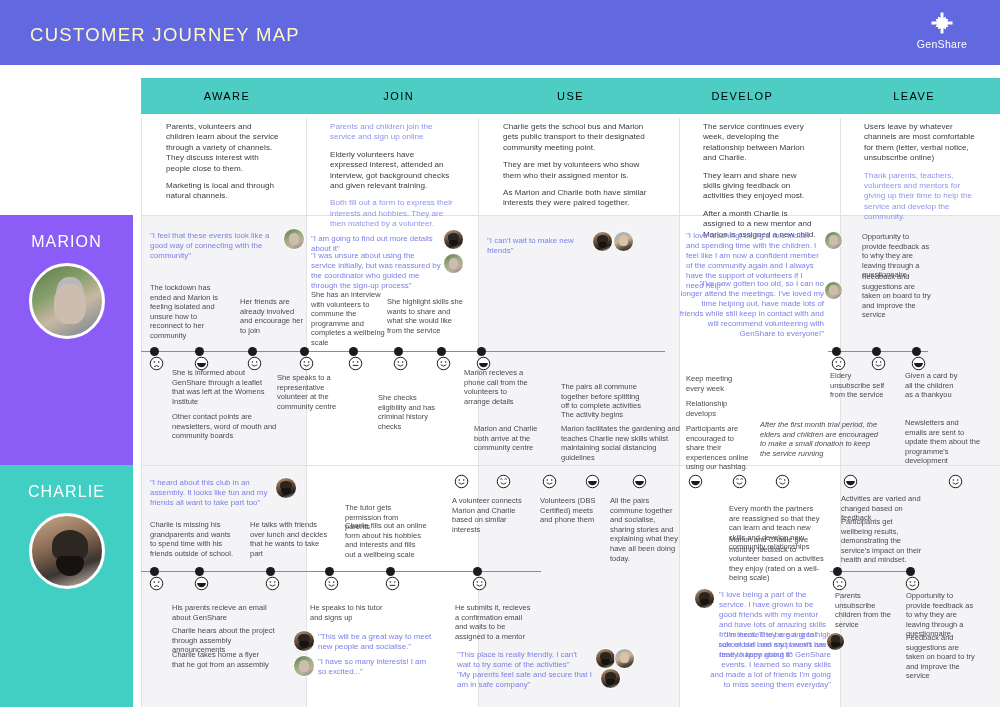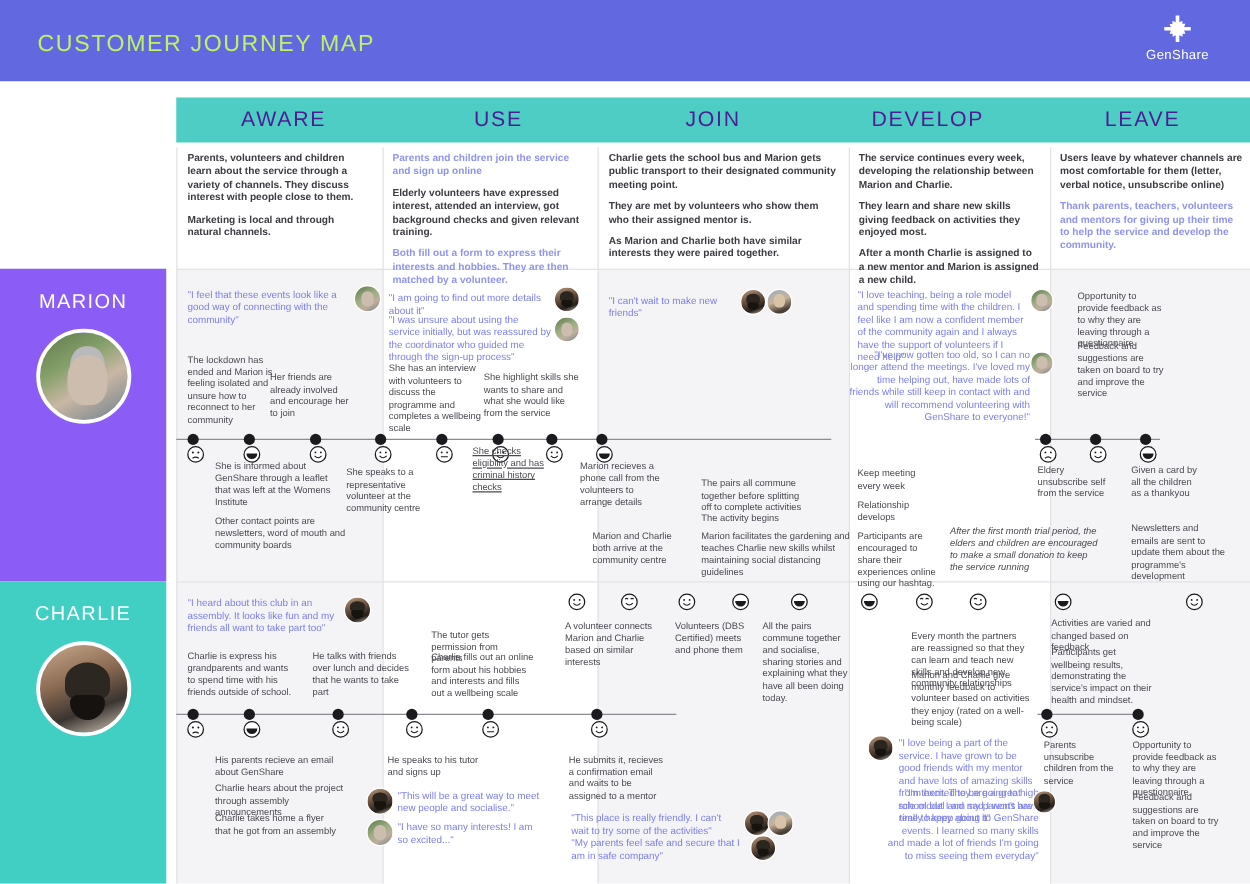--- a/index.html
+++ b/index.html
@@ -4,30 +4,30 @@
 <style>
   * { box-sizing: border-box; margin:0; padding:0; }
   html,body { width:1000px; height:707px; overflow:hidden; background:#ffffff;
     font-family:"Liberation Sans", sans-serif; }
 
   .page { position:relative; width:1000px; height:707px; }
 
   
   .header { position:absolute; left:0; top:0; width:1000px; height:65px;
     background:#6168e0; }
-  .header-title { position:absolute; left:30px; top:24px; color:#bef264;
+  .header-title { position:absolute; left:30px; top:24px; color:#fef9c3;
     font-size:18.5px; letter-spacing:1.3px; font-weight:400; }
   .brand { position:absolute; right:18px; top:10px; width:80px; text-align:center; }
   .brand-mark { display:block; margin:0 auto 2px; width:26px; height:26px; }
   .brand-name { color:#ffffff; font-size:10.5px; letter-spacing:.3px; }
 
   
   .stagebar { position:absolute; left:141px; top:78px; width:859px; height:36px;
     background:#4ecdc4; display:flex; }
-  .stagebar .cell { flex:1; color:#4c1d95; font-size:17px; letter-spacing:1.4px;
+  .stagebar .cell { flex:1; color:#000000; font-size:11px; letter-spacing:1.4px;
     display:flex; align-items:center; justify-content:center; }
 
   
   .rail-q { position:absolute; left:0; top:130px; width:133px; text-align:right;
     color:#5b5f66; font-size:11.5px; line-height:14px; }
   .rail-marion { position:absolute; left:0; top:215px; width:133px; height:250px;
     background:#8b5cf6; }
   .rail-charlie { position:absolute; left:0; top:465px; width:133px; height:242px;
     background:#41cfc4; }
   .rail-name { text-align:center; color:#fff; font-size:16px; letter-spacing:1.1px;
@@ -45,21 +45,21 @@
 
   
   .stripe { position:absolute; background:#f4f4f6; }
 
   
   .vline { position:absolute; width:1px; background:#e2e2e6; }
   .hline { position:absolute; height:1px; background:#e2e2e6; }
 
   
   .tblock { position:absolute; color:#3b3b42; font-size:8.1px; line-height:10.4px; }
-  .tblock p { margin:0 0 7px;font-weight:bold; }
+  .tblock p { margin:0 16px 7px; }
   .tblock p:last-child { margin-bottom:0; }
   .hl { color:#8f94ee; }
   .quote { position:absolute; color:#7b7fe8; font-size:7.9px; line-height:10px; }
   .quote.r { text-align:right; }
   .note { position:absolute; color:#4a4a52; font-size:7.5px; line-height:9.6px; }
 
   
   .tl { position:absolute; height:1px; background:#8b8b93; }
   .dot { position:absolute; width:9px; height:9px; border-radius:50%; background:#1b1b1f; }
   .face { position:absolute; width:15px; height:15px; }
@@ -88,22 +88,22 @@
     <div class="brand">
       <svg class="brand-mark" viewBox="0 0 32 32">
         <path d="M14.2 3 L14.2 9.5 L11 8.2 L11 11.2 L8.2 11.2 L9.5 14.2 L3 14.2 L3 17.8 L9.5 17.8 L8.2 21 L11.2 21 L11.2 23.8 L14.2 22.5 L14.2 29 L17.8 29 L17.8 22.5 L21 23.8 L21 20.8 L23.8 20.8 L22.5 17.8 L29 17.8 L29 14.2 L22.5 14.2 L23.8 11 L20.8 11 L20.8 8.2 L17.8 9.5 L17.8 3 Z" fill="#ffffff"></path>
       </svg>
       <div class="brand-name">GenShare</div>
     </div>
   </div>
 
   <div class="stagebar">
     <div class="cell">AWARE</div>
+    <div class="cell">JOIN</div>
     <div class="cell">USE</div>
-    <div class="cell">JOIN</div>
     <div class="cell">DEVELOP</div>
     <div class="cell">LEAVE</div>
   </div>
 
 
   <div class="rail-marion">
     <div class="rail-name">MARION</div>
     <div class="avatar av-marion"></div>
   </div>
 
@@ -162,22 +162,22 @@
   <div class="quote" style="left:487px;top:236px;width:105px;">"I can't wait to make new friends"</div>
   <div class="ph ph-c" style="left:592px;top:231px;width:21px;height:21px;"></div>
   <div class="ph ph-b" style="left:613px;top:231px;width:21px;height:21px;"></div>
 
   <div class="quote" style="left:686px;top:231px;width:136px;">"I love teaching, being a role model and spending time with the children. I feel like I am now a confident member of the community again and I always have the support of volunteers if I need help"</div>
   <div class="ph ph-m" style="left:824px;top:231px;width:19px;height:19px;"></div>
   <div class="quote r" style="left:676px;top:279px;width:148px;">"I've now gotten too old, so I can no longer attend the meetings. I've loved my time helping out, have made lots of friends while still keep in contact with and will recommend volunteering with GenShare to everyone!"</div>
   <div class="ph ph-m" style="left:824px;top:281px;width:19px;height:19px;"></div>
 
   <div class="note" style="left:150px;top:283px;width:70px;">The lockdown has ended and Marion is feeling isolated and unsure how to reconnect to her community</div>
-  <div class="note" style="left:216px;top:297px;width:68px;">Her friends are already involved and encourage her to join</div>
-  <div class="note" style="left:311px;top:290px;width:74px;">She has an interview with volunteers to discuss the programme and completes a wellbeing scale</div>
+  <div class="note" style="left:240px;top:297px;width:68px;">Her friends are already involved and encourage her to join</div>
+  <div class="note" style="left:311px;top:290px;width:74px;">She has an interview with volunteers to commune the programme and completes a wellbeing scale</div>
   <div class="note" style="left:387px;top:297px;width:78px;">She highlight skills she wants to share and what she would like from the service</div>
   <div class="note" style="left:862px;top:232px;width:72px;">Opportunity to provide feedback as to why they are leaving through a questionnaire.</div>
   <div class="note" style="left:862px;top:272px;width:72px;">Feedback and suggestions are taken on board to try and improve the service</div>
 
   <div class="tl" style="left:141px;top:351px;width:524px;"></div>
   <div class="tl" style="left:828px;top:351px;width:100px;"></div>
   <div class="dot" style="left:150px;top:347px;"></div>
   <div class="dot" style="left:195px;top:347px;"></div>
   <div class="dot" style="left:248px;top:347px;"></div>
   <div class="dot" style="left:300px;top:347px;"></div>
@@ -246,38 +246,38 @@
       <path d="M7.5 14 q4.5 4.5 9 0" fill="none" stroke="#1b1b1f" stroke-width="1.4"></path>
     </svg>
   <svg class="face" style="left:911px;top:356px;" viewBox="0 0 24 24">
       <circle cx="12" cy="12" r="10" fill="#fff" stroke="#1b1b1f" stroke-width="1.6"></circle>
       <path d="M5 11 h14 a7 7 0 0 1 -14 0 z" fill="#1b1b1f"></path>
     </svg>
 
   <div class="note" style="left:172px;top:368px;width:100px;">She is informed about GenShare through a leaflet that was left at the Womens Institute</div>
   <div class="note" style="left:172px;top:412px;width:120px;">Other contact points are newsletters, word of mouth and community boards</div>
   <div class="note" style="left:277px;top:373px;width:66px;">She speaks to a representative volunteer at the community centre</div>
-  <div class="note" style="left:378px;top:356px;width:62px;text-decoration:underline;">She checks eligibility and has criminal history checks</div>
+  <div class="note" style="left:378px;top:393px;width:62px;">She checks eligibility and has criminal history checks</div>
   <div class="note" style="left:464px;top:368px;width:70px;">Marion recieves a phone call from the volunteers to arrange details</div>
   <div class="note" style="left:474px;top:424px;width:70px;">Marion and Charlie both arrive at the community centre</div>
   <div class="note" style="left:561px;top:382px;width:80px;">The pairs all commune together before splitting off to complete activities</div>
   <div class="note" style="left:561px;top:410px;width:80px;">The activity begins</div>
   <div class="note" style="left:561px;top:424px;width:120px;">Marion facilitates the gardening and teaches Charlie new skills whilst maintaining social distancing guidelines</div>
   <div class="note" style="left:686px;top:374px;width:62px;">Keep meeting every week</div>
   <div class="note" style="left:686px;top:399px;width:62px;">Relationship develops</div>
   <div class="note" style="left:686px;top:424px;width:68px;">Participants are encouraged to share their experiences online using our hashtag.</div>
   <div class="note" style="left:760px;top:420px;width:122px;font-style:italic;">After the first month trial period, the elders and children are encouraged to make a small donation to keep the service running</div>
   <div class="note" style="left:830px;top:371px;width:55px;">Eldery unsubscribe self from the service</div>
   <div class="note" style="left:905px;top:371px;width:55px;">Given a card by all the children as a thankyou</div>
   <div class="note" style="left:905px;top:418px;width:76px;">Newsletters and emails are sent to update them about the programme's development</div>
 
   <div class="quote" style="left:150px;top:478px;width:130px;">"I heard about this club in an assembly. It looks like fun and my friends all want to take part too"</div>
   <div class="ph ph-c" style="left:275px;top:477px;width:22px;height:22px;"></div>
 
-  <div class="note" style="left:150px;top:520px;width:88px;">Charlie is express his grandparents and wants to spend time with his friends outside of school.</div>
+  <div class="note" style="left:150px;top:520px;width:88px;">Charlie is missing his grandparents and wants to spend time with his friends outside of school.</div>
   <div class="note" style="left:250px;top:520px;width:78px;">He talks with friends over lunch and decides that he wants to take part</div>
   <div class="note" style="left:345px;top:503px;width:78px;">The tutor gets permission from parents</div>
   <div class="note" style="left:345px;top:521px;width:82px;">Charlie fills out an online form about his hobbies and interests and fills out a wellbeing scale</div>
   <div class="note" style="left:452px;top:496px;width:72px;">A volunteer connects Marion and Charlie based on similar interests</div>
   <div class="note" style="left:540px;top:496px;width:56px;">Volunteers (DBS Certified) meets and phone them</div>
   <div class="note" style="left:610px;top:496px;width:70px;">All the pairs commune together and socialise, sharing stories and explaining  what they have all been doing today.</div>
   <div class="note" style="left:729px;top:504px;width:92px;">Every month the partners are reassigned so that they can learn and teach new skills and develop new community relationships</div>
   <div class="note" style="left:729px;top:535px;width:100px;">Marion and Charlie give monthly feedback to volunteer based on activities they enjoy (rated on a well-being scale)</div>
   <div class="note" style="left:841px;top:494px;width:90px;">Activities are varied and changed based on feedback</div>
   <div class="note" style="left:841px;top:517px;width:82px;">Participants get wellbeing results, demonstrating the service's impact on their health and mindset.</div>

